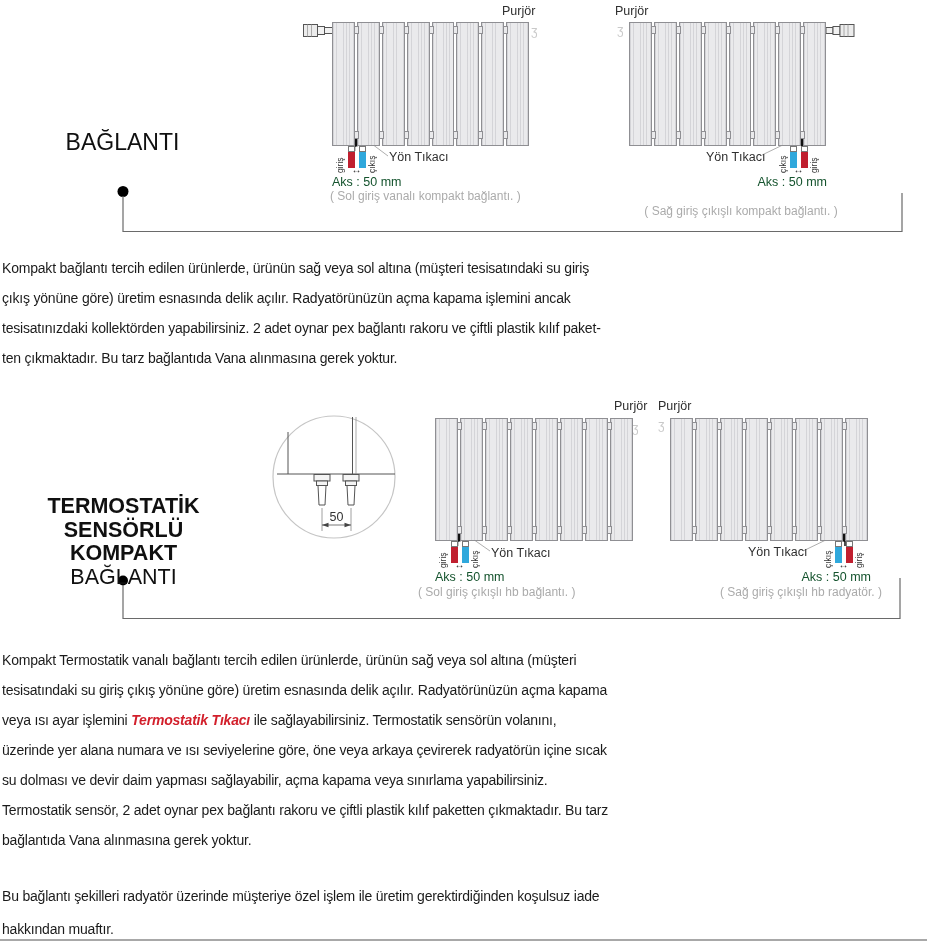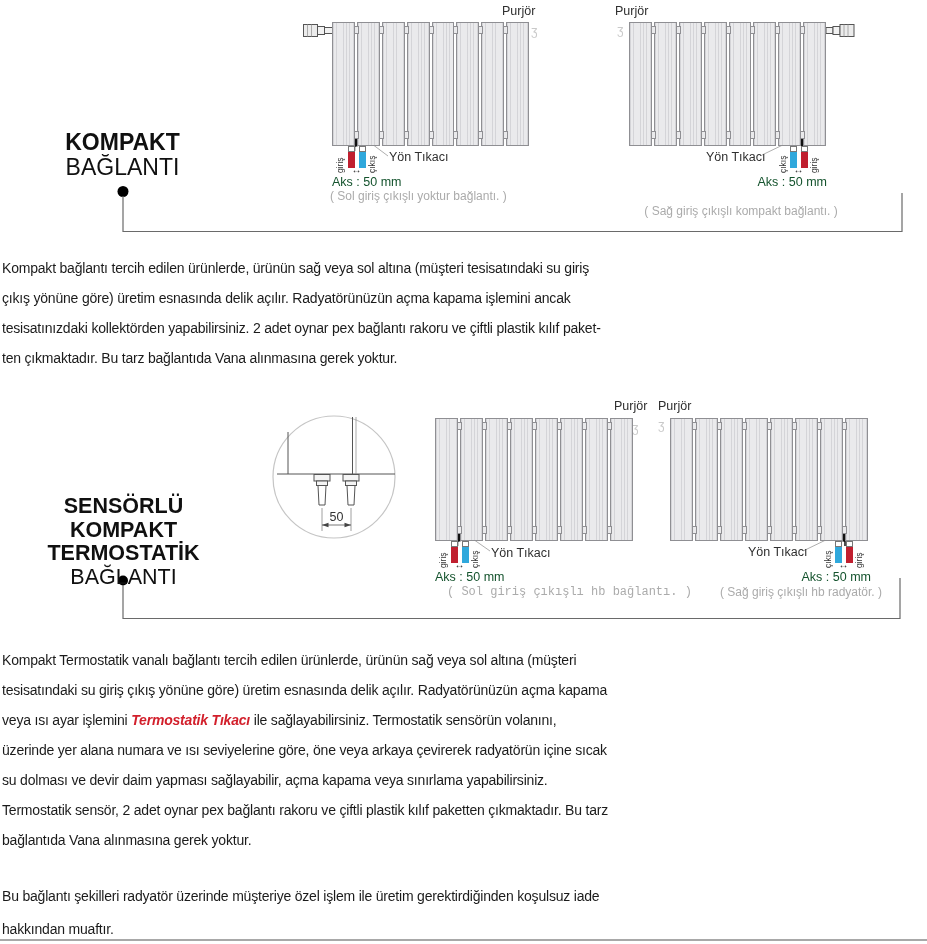--- a/index.html
+++ b/index.html
@@ -122,21 +122,20 @@
       <line x1="322" y1="508" x2="322" y2="531" stroke="#888" stroke-width="0.8"></line>
       <line x1="351" y1="508" x2="351" y2="531" stroke="#888" stroke-width="0.8"></line>
       <line x1="322" y1="525" x2="351" y2="525" stroke="#555" stroke-width="0.8"></line>
       <polygon points="322,525 328.5,522.7 328.5,527.3" fill="#444"></polygon>
       <polygon points="351,525 344.5,522.7 344.5,527.3" fill="#444"></polygon>
       <text x="336.5" y="521" text-anchor="middle" font-size="12.5" fill="#333">50</text>
     </g>
   </svg>
 
   <div class="side-label lbl-s1">
-    <div class="b">KOMPAKT</div>
     <div>BAĞLANTI</div>
   </div>
 
   <div class="radiator" style="left:332px;top:22px;width:197px;height:124px;">
       <div class="panel"></div>
       <div class="panel"></div>
       <div class="panel"></div>
       <div class="panel"></div>
       <div class="panel"></div>
       <div class="panel"></div>
@@ -159,41 +158,41 @@
 
   <div class="stub" style="left:348px;top:146px;"></div>
   <div class="stub" style="left:359px;top:146px;"></div>
   <div class="bar red" style="left:348px;top:152px;"></div>
   <div class="bar blue" style="left:359px;top:152px;"></div>
   <div class="vlabel" style="left:336px;top:145px;">giriş</div>
   <div class="vlabel" style="left:368px;top:145px;">çıkış</div>
   <div class="dimarrow" style="left:346px;top:165px;width:21px;"></div>
   <div class="yon-label" style="left:389px;top:150px;">Yön Tıkacı</div>
   <div class="aks" style="left:332px;top:175px;">Aks : 50 mm</div>
-  <div class="caption" style="left:330px;top:189px;">( Sol giriş çıkışlı yoktur bağlantı. )</div>
+  <div class="caption" style="left:330px;top:189px;">( Sol giriş vanalı kompakt bağlantı. )</div>
 
   <div class="stub" style="left:790px;top:146px;"></div>
   <div class="stub" style="left:801px;top:146px;"></div>
   <div class="bar blue" style="left:790px;top:152px;"></div>
   <div class="bar red" style="left:801px;top:152px;"></div>
   <div class="vlabel" style="left:779px;top:145px;">çıkış</div>
   <div class="vlabel" style="left:810px;top:145px;">giriş</div>
   <div class="dimarrow" style="left:788px;top:165px;width:21px;"></div>
   <div class="yon-label" style="left:706px;top:150px;">Yön Tıkacı</div>
   <div class="aks ta-r" style="left:747px;top:175px;width:80px;">Aks : 50 mm</div>
   <div class="caption ta-c" style="left:641px;top:204px;width:200px;">( Sağ giriş çıkışlı kompakt bağlantı. )</div>
 
   <div class="para" style="top:253px;">Kompakt bağlantı tercih edilen ürünlerde, ürünün sağ veya sol altına (müşteri tesisatındaki su giriş
 çıkış yönüne göre) üretim esnasında delik açılır. Radyatörünüzün açma kapama işlemini ancak
 tesisatınızdaki kollektörden yapabilirsiniz. 2 adet oynar pex bağlantı rakoru ve çiftli plastik kılıf paket-
 ten çıkmaktadır. Bu tarz bağlantıda Vana alınmasına gerek yoktur.</div>
 
   <div class="side-label lbl-s2">
+    <div class="b">TERMOSTATİK</div>
     <div class="b">SENSÖRLÜ KOMPAKT</div>
-    <div class="b">TERMOSTATİK</div>
     <div>BAĞLANTI</div>
   </div>
 
   <div class="radiator" style="left:435px;top:418px;width:198px;height:123px;">
       <div class="panel"></div>
       <div class="panel"></div>
       <div class="panel"></div>
       <div class="panel"></div>
       <div class="panel"></div>
       <div class="panel"></div>
@@ -216,21 +215,21 @@
 
   <div class="stub" style="left:451px;top:541px;"></div>
   <div class="stub" style="left:462px;top:541px;"></div>
   <div class="bar red" style="left:451px;top:547px;"></div>
   <div class="bar blue" style="left:462px;top:547px;"></div>
   <div class="vlabel" style="left:439px;top:540px;">giriş</div>
   <div class="vlabel" style="left:471px;top:540px;">çıkış</div>
   <div class="dimarrow" style="left:449px;top:560px;width:21px;"></div>
   <div class="yon-label" style="left:491px;top:546px;">Yön Tıkacı</div>
   <div class="aks" style="left:435px;top:570px;">Aks : 50 mm</div>
-  <div class="caption" style="left:447px;top:585px;font-family:Liberation Mono, monospace;">( Sol giriş çıkışlı hb bağlantı. )</div>
+  <div class="caption" style="left:418px;top:585px;">( Sol giriş çıkışlı hb bağlantı. )</div>
 
   <div class="stub" style="left:835px;top:541px;"></div>
   <div class="stub" style="left:846px;top:541px;"></div>
   <div class="bar blue" style="left:835px;top:547px;"></div>
   <div class="bar red" style="left:846px;top:547px;"></div>
   <div class="vlabel" style="left:824px;top:540px;">çıkış</div>
   <div class="vlabel" style="left:855px;top:540px;">giriş</div>
   <div class="dimarrow" style="left:833px;top:560px;width:21px;"></div>
   <div class="yon-label" style="left:748px;top:545px;">Yön Tıkacı</div>
   <div class="aks ta-r" style="left:791px;top:570px;width:80px;">Aks : 50 mm</div>

